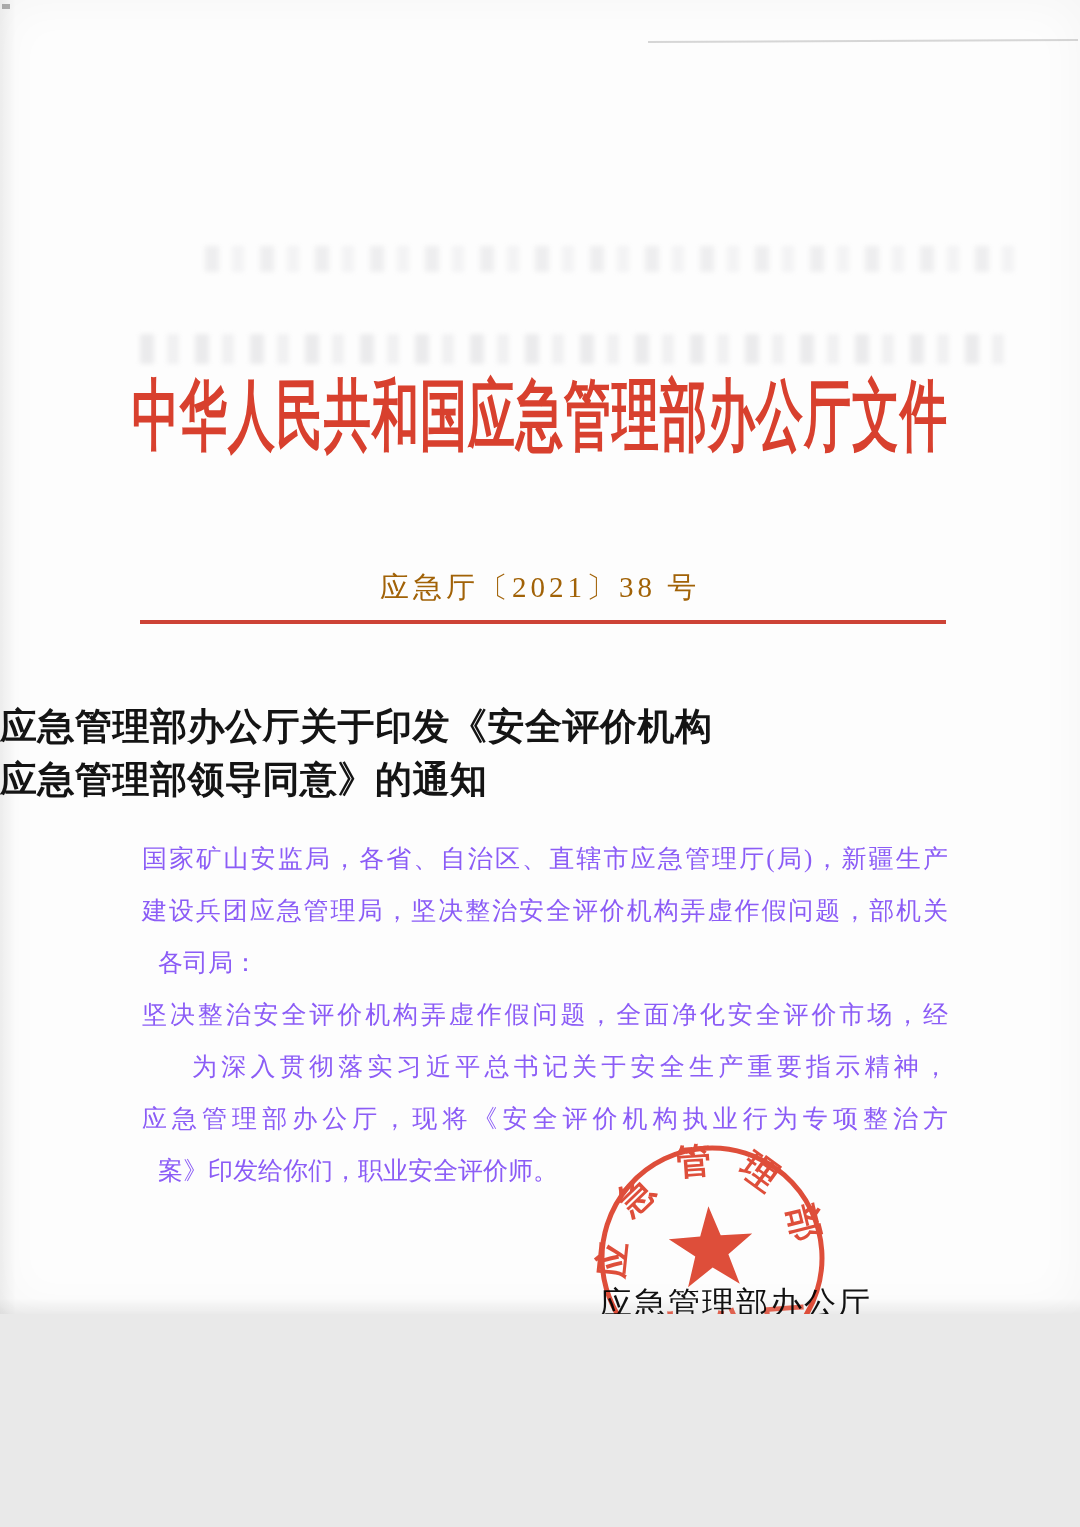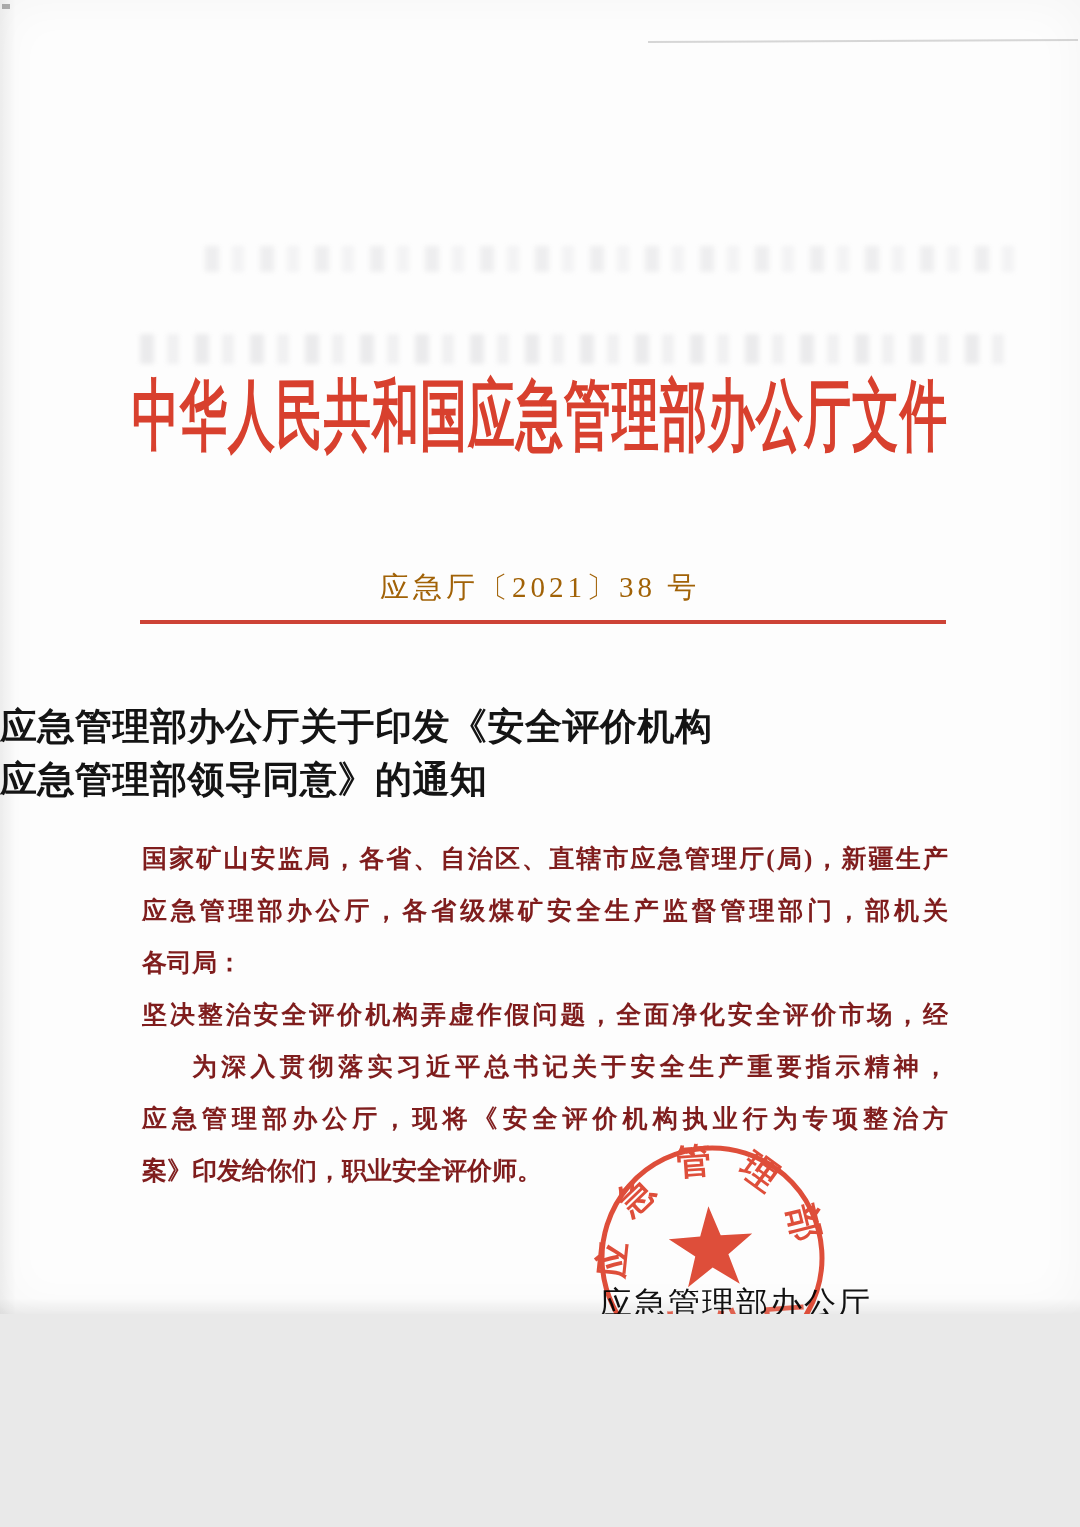--- a/index.html
+++ b/index.html
@@ -49,24 +49,24 @@
   
   .doc-title {
     position:absolute; top:700px; left:0; width:100%;
     font-weight:bold; color:#141414;
     font-size:37px; line-height:53px; letter-spacing:0.5px;
   }
 
   
   .body-block {
     position:absolute; top:833px; left:142px; width:806px;
-    font-size:25px; color:#7f1d1d;font-weight:bold;
+    font-size:25px; color:#8b5cf6;
   }
   .bline { height:52px; line-height:52px; text-align:justify; text-align-last:justify; }
-  .bline.last { text-align-last:left; }
+  .bline.last { text-align-last:left;margin-left:16px; }
   .bline.indent { padding-left:50px; }
 
   
   .sign-area { position:absolute; top:1138px; left:592px; width:260px; height:270px; }
   .seal-svg  { position:absolute; top:0; left:0; transform: rotate(-4deg); opacity:0.95; }
   .sig-line  {
     position:absolute; top:144px; left:8px; z-index:3;
     font-size:32px; letter-spacing:2px; color:#111; white-space:nowrap;
     mix-blend-mode: multiply;
   }
@@ -110,21 +110,21 @@
 
   <div class="red-rule"></div>
 
   <div class="doc-title">
     <div>应急管理部办公厅关于印发《安全评价机构</div>
     <div>应急管理部领导同意》的通知</div>
   </div>
 
   <div class="body-block">
     <div class="bline">国家矿山安监局，各省、自治区、直辖市应急管理厅(局)，新疆生产</div>
-    <div class="bline">应急管理部办公厅，各省级煤矿安全生产监督管理部门，部机关</div>
+    <div class="bline">建设兵团应急管理局，坚决整治安全评价机构弄虚作假问题，部机关</div>
     <div class="bline last">各司局：</div>
     <div class="bline">坚决整治安全评价机构弄虚作假问题，全面净化安全评价市场，经</div>
     <div class="bline indent">为深入贯彻落实习近平总书记关于安全生产重要指示精神，</div>
     <div class="bline">应急管理部办公厅，现将《安全评价机构执业行为专项整治方</div>
     <div class="bline last">案》印发给你们，职业安全评价师。</div>
   </div>
 
   <div class="sign-area">
     <svg class="seal-svg" width="240" height="240" viewBox="0 0 240 240">
       <circle cx="120" cy="120" r="110" fill="none" stroke="#dd4530" stroke-width="5"></circle>

